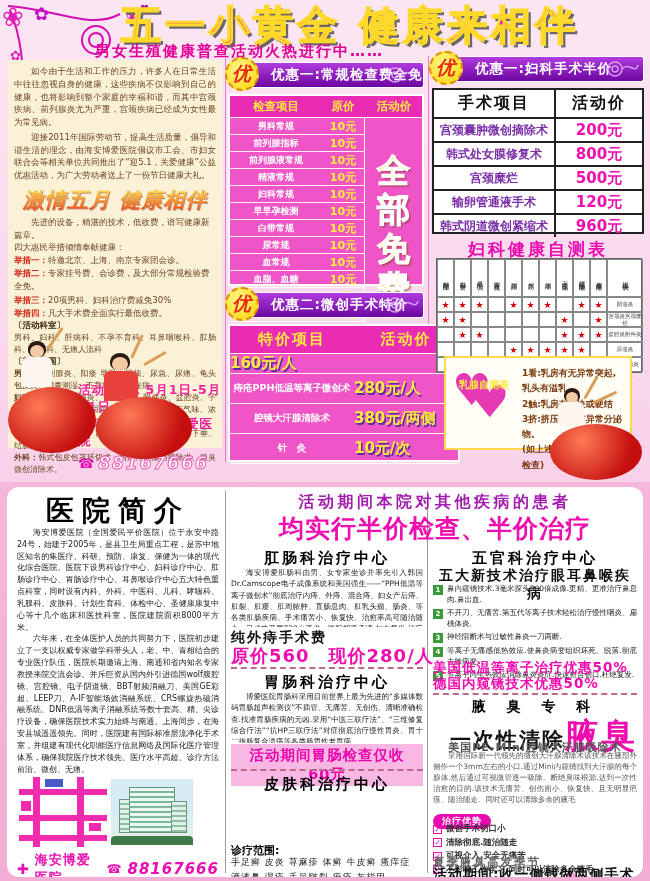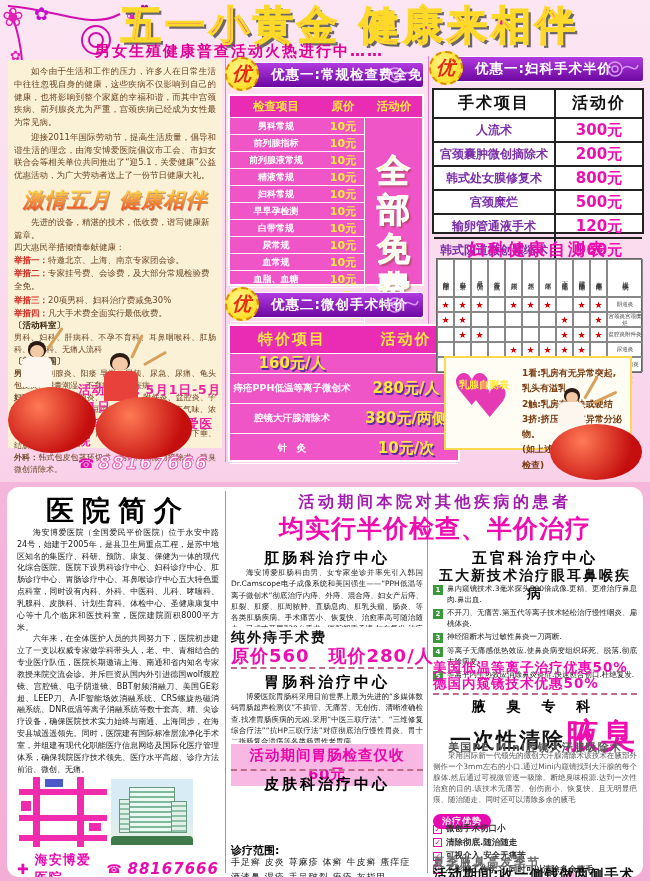--- a/index.html
+++ b/index.html
@@ -43,21 +43,21 @@
   .t1-row{display:grid;grid-template-columns:92px 42px;border-bottom:1px solid rgba(255,255,255,.9);}
   .t1-row .n{color:#fff;font-size:9px;font-weight:bold;text-align:center;padding:1.5px 0;}
   .t1-row .p{color:#ffef3a;font-size:11px;font-weight:900;text-align:center;padding:0.5px 0;}
   .free-col{width:58px;border-left:1px solid #fff;display:flex;flex-direction:column;align-items:center;justify-content:center;gap:6px;}
   .free-col span{font-size:33px;font-weight:900;color:#ffe400;-webkit-text-stroke:1px #fff;line-height:1;
       text-shadow:2px 2px 2px rgba(120,60,0,.5);}
   .t2-head{display:grid;grid-template-columns:1fr 104px;background:#ea2cb5;border-bottom:1px solid #fff;}
   .t2-head div{color:#ffe93c;font-weight:900;font-size:15px;text-align:center;padding:4px 0;letter-spacing:2px;}
   .t2-row{display:grid;grid-template-columns:1fr 104px;border-bottom:1px solid rgba(255,255,255,.9);align-items:center;}
   .t2-row .n{color:#fff;font-size:9.5px;font-weight:bold;text-align:center;padding:8px 2px;}
-  .t2-row .p{color:#ffe93c;font-size:15px;font-weight:900;text-align:center;text-shadow:1.5px 1.5px 0 #5a2ea0;}
+  .t2-row .p{color:#ffe93c;font-size:15px;font-weight:900;text-align:left;text-shadow:1.5px 1.5px 0 #5a2ea0;}
   
   .wtab{background:#fff;border:2px solid #222;box-sizing:border-box;}
   .t3-head{display:grid;grid-template-columns:1fr 88px;border-bottom:2px solid #222;}
   .t3-head div{font-size:16px;font-weight:900;color:#111;text-align:center;padding:3px 0;letter-spacing:2px;}
   .t3-head div+div,.t3-row .p{border-left:2px solid #222;}
   .t3-row{display:grid;grid-template-columns:1fr 88px;border-bottom:2px solid #222;align-items:center;}
   .t3-row:last-child{border-bottom:none;}
   .t3-row .n{color:#7b2fa8;font-size:12px;font-weight:900;text-align:center;padding:2.5px 0;}
   .t3-row .p{color:#ef0fae;font-size:15px;font-weight:900;text-align:center;align-self:stretch;display:flex;align-items:center;justify-content:center;}
   
@@ -334,24 +334,20 @@
         </g>
       </svg>
   </div>
   <div class="abs wtab" style="left:432px;top:88px;width:212px;height:146px">
     <div class="t3-head">
       <div>手术项目</div>
       <div>活动价</div>
     </div>
     <div id="t3rows">
         <div class="t3-row">
-          <div class="n">人流术</div>
-          <div class="p">300元</div>
-        </div>
-        <div class="t3-row">
           <div class="n">宫颈囊肿微创摘除术</div>
           <div class="p">200元</div>
         </div>
         <div class="t3-row">
           <div class="n">韩式处女膜修复术</div>
           <div class="p">800元</div>
         </div>
         <div class="t3-row">
           <div class="n">宫颈糜烂</div>
           <div class="p">500元</div>

